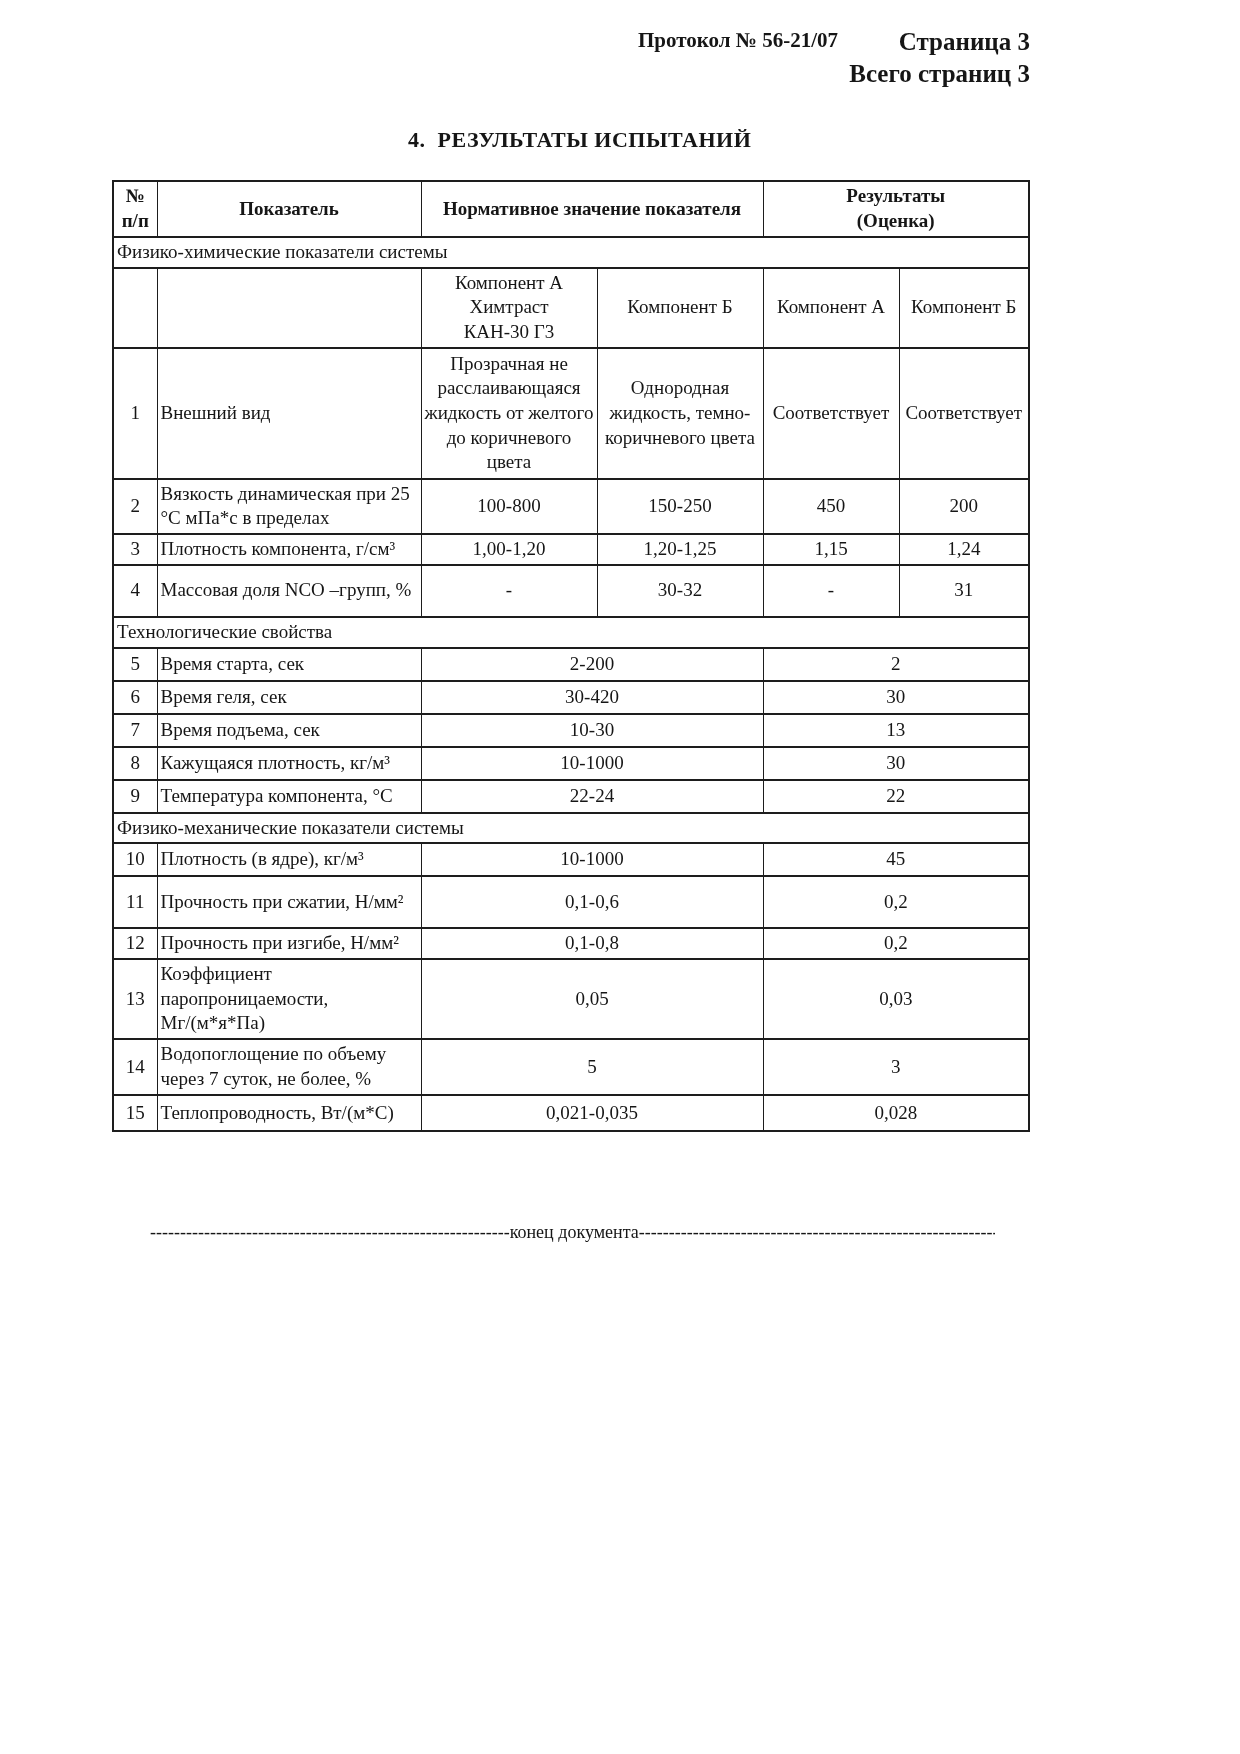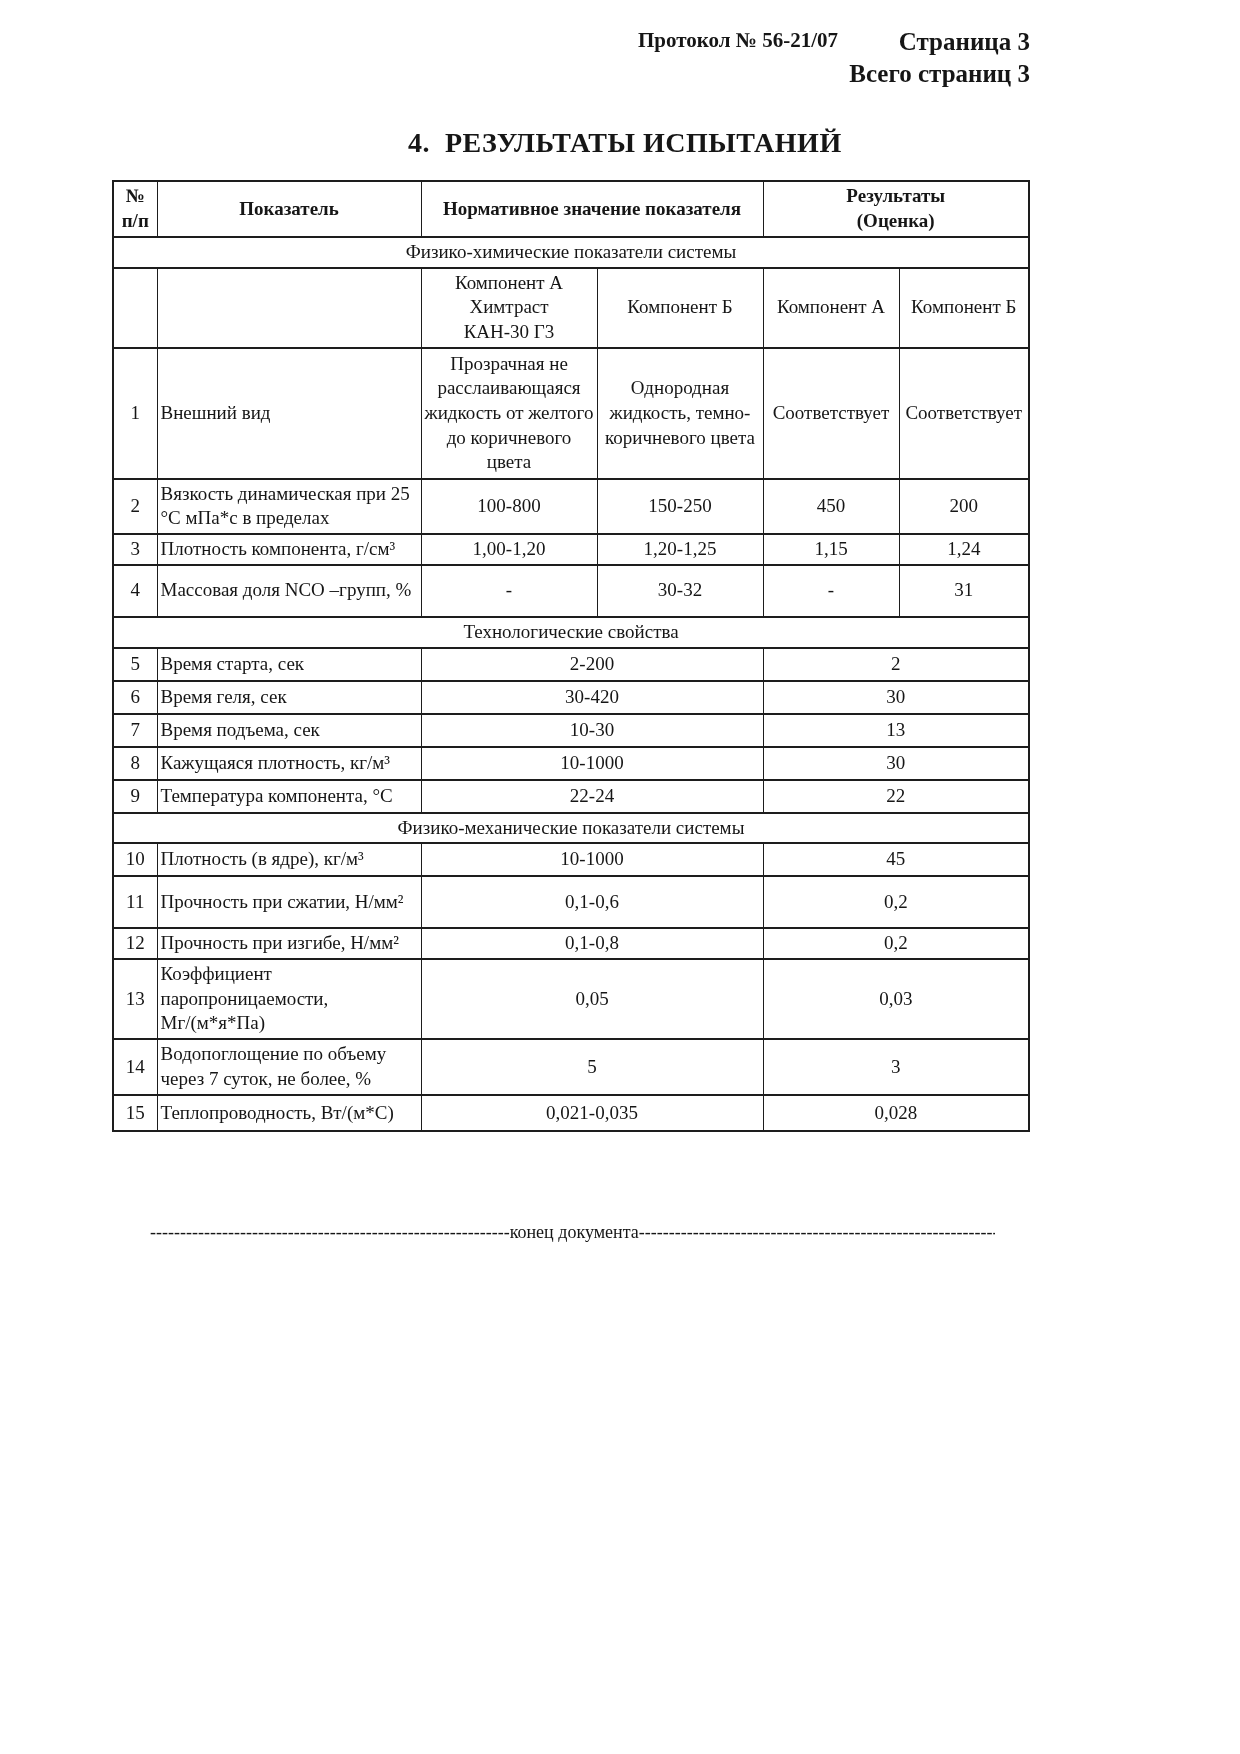--- a/index.html
+++ b/index.html
@@ -14,39 +14,39 @@
   .hdr-proto{
     position:absolute;top:28px;left:638px;
     font-size:21px;font-weight:bold;white-space:nowrap;
   }
   .hdr-pages{
     position:absolute;top:26px;right:210px;
     font-size:25px;font-weight:bold;text-align:right;line-height:1.28;
   }
   .title{
     position:absolute;top:127px;left:408px;
-    font-size:28px;font-weight:bold;letter-spacing:.5px;white-space:pre;
+    font-size:22px;font-weight:bold;letter-spacing:.5px;white-space:pre;
   }
   table.results-table{
     position:absolute;left:112px;top:180px;width:916px;
     border-collapse:collapse;table-layout:fixed;
     border:2px solid #1d1d1d;
     font-size:19px;
   }
   table.results-table td{
     border:solid #1d1d1d;border-width:2px 1px;
     vertical-align:middle;
     padding:2px 3px;
     line-height:1.3;
     overflow:hidden;
   }
   tr.hrow{height:56px;}
   .th{font-weight:bold;text-align:center;}
   .pre{white-space:pre-line;}
-  .section-cell{text-align:center;}
+  .section-cell{text-align:left;}
   .sub-cell{text-align:center;white-space:pre-line;}
   .num-cell{text-align:center;}
   .indicator-cell{text-align:left;padding:2px 6px 2px 9px;}
   .value-cell{text-align:center;}
   .footer{
     position:absolute;top:1222px;left:150px;width:845px;
     font-size:18px;text-align:center;white-space:nowrap;overflow:hidden;
   }
 </style>
 </head>

